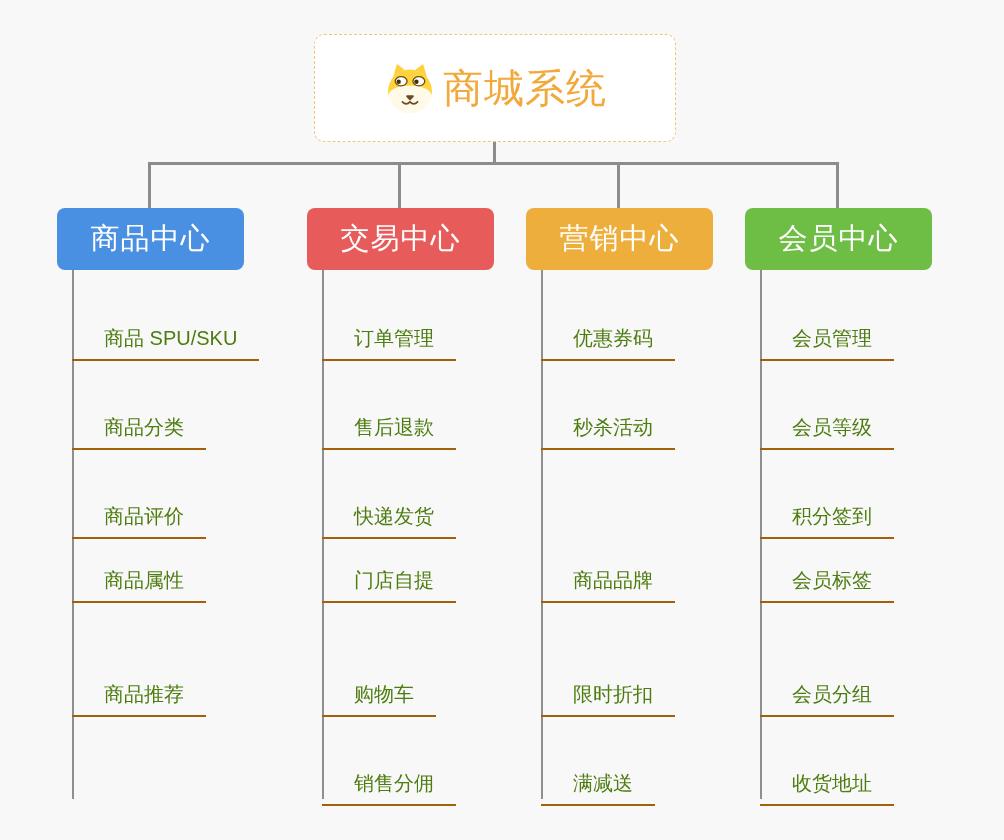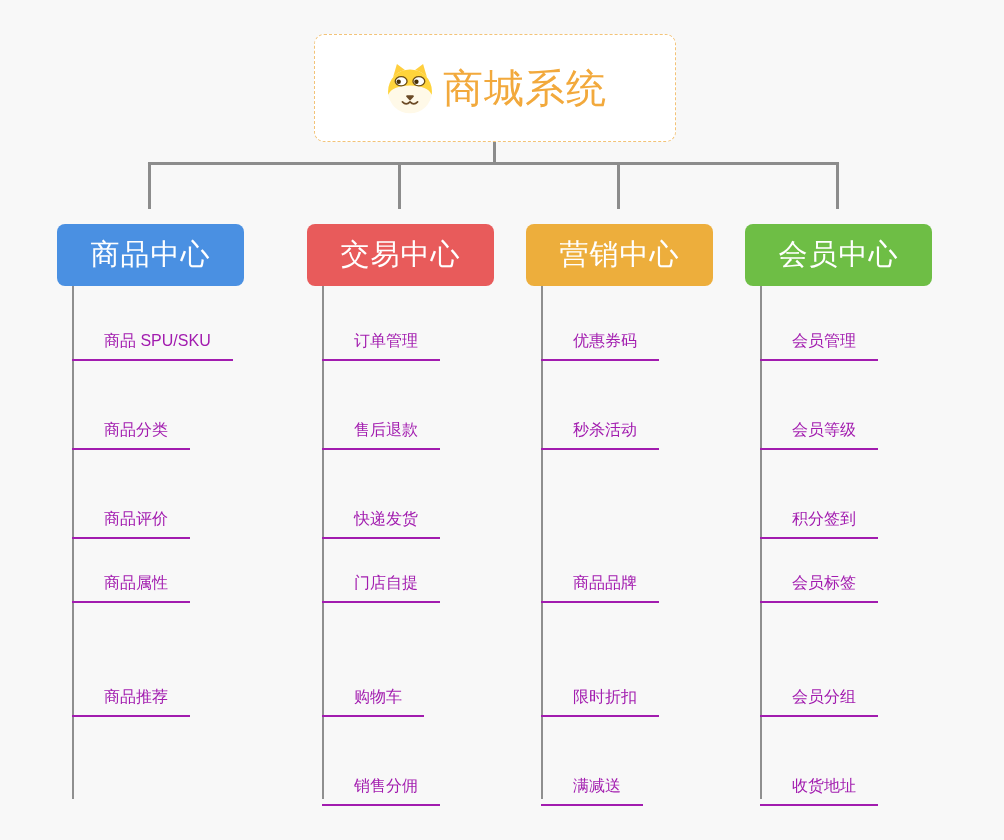--- a/index.html
+++ b/index.html
@@ -31,31 +31,30 @@
   .root-title{
     font-size:40px;font-weight:500;letter-spacing:1px;
   }
   .dog{display:flex;align-items:center;}
   
   .branch-box{
     position:absolute;top:208px;width:187px;height:62px;
     border-radius:8px;color:#ffffff;font-size:29px;
     display:flex;align-items:center;justify-content:center;
     letter-spacing:1px;
-    margin-top:16px;
   }
   .branch-box.b0{left:57px}.branch-box.b1{left:307px}
   .branch-box.b2{left:526px}.branch-box.b3{left:745px}
   
   .leaf{
     position:absolute;height:44px;
     display:flex;align-items:flex-end;
     padding:0 22px 7px 32px;
-    border-bottom:2px solid #a21caf;
-    font-size:16px;color:#a21caf;white-space:nowrap;
+    border-bottom:2px solid #a16207;
+    font-size:20px;color:#4d7c0f;white-space:nowrap;
   }
   .col0{left:72px}.col1{left:322px}.col2{left:541px}.col3{left:760px}
   .row0{top:308px}.row1{top:397px}.row2{top:486px}
   .row3{top:550px}.row4{top:664px}.row5{top:753px}
 </style>
 </head>
 <body>
 
 <div class="canvas">
 

